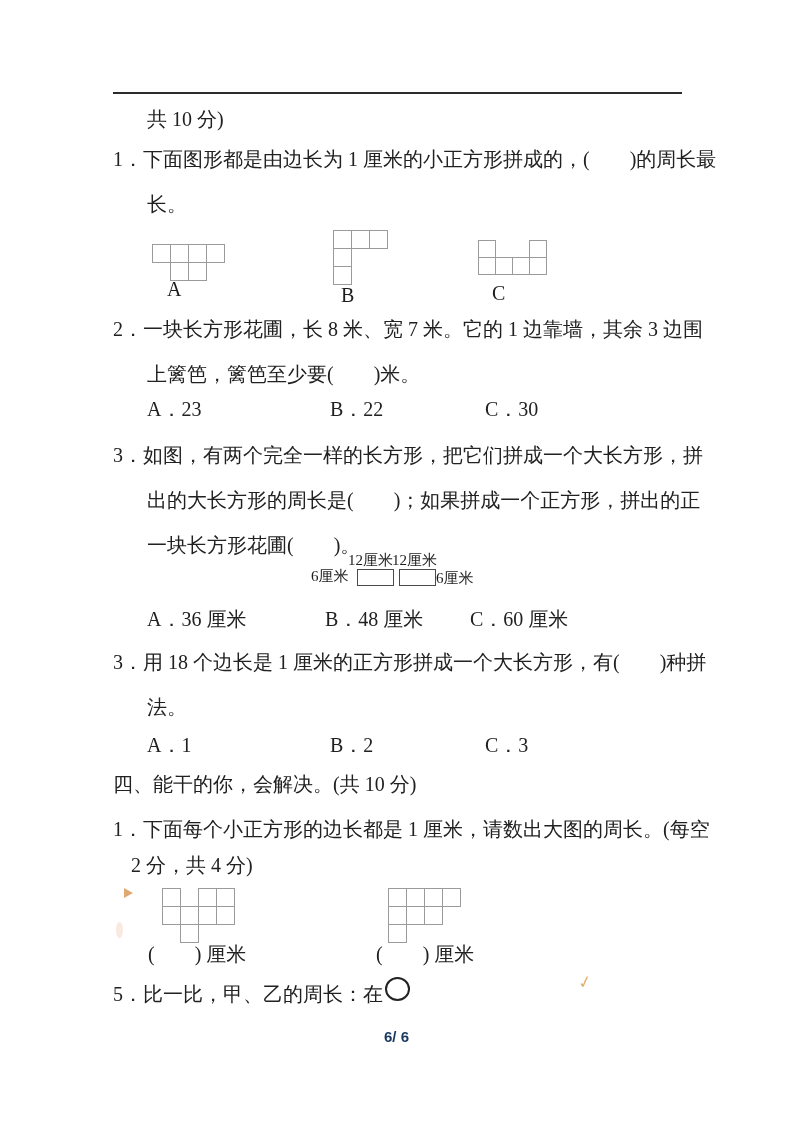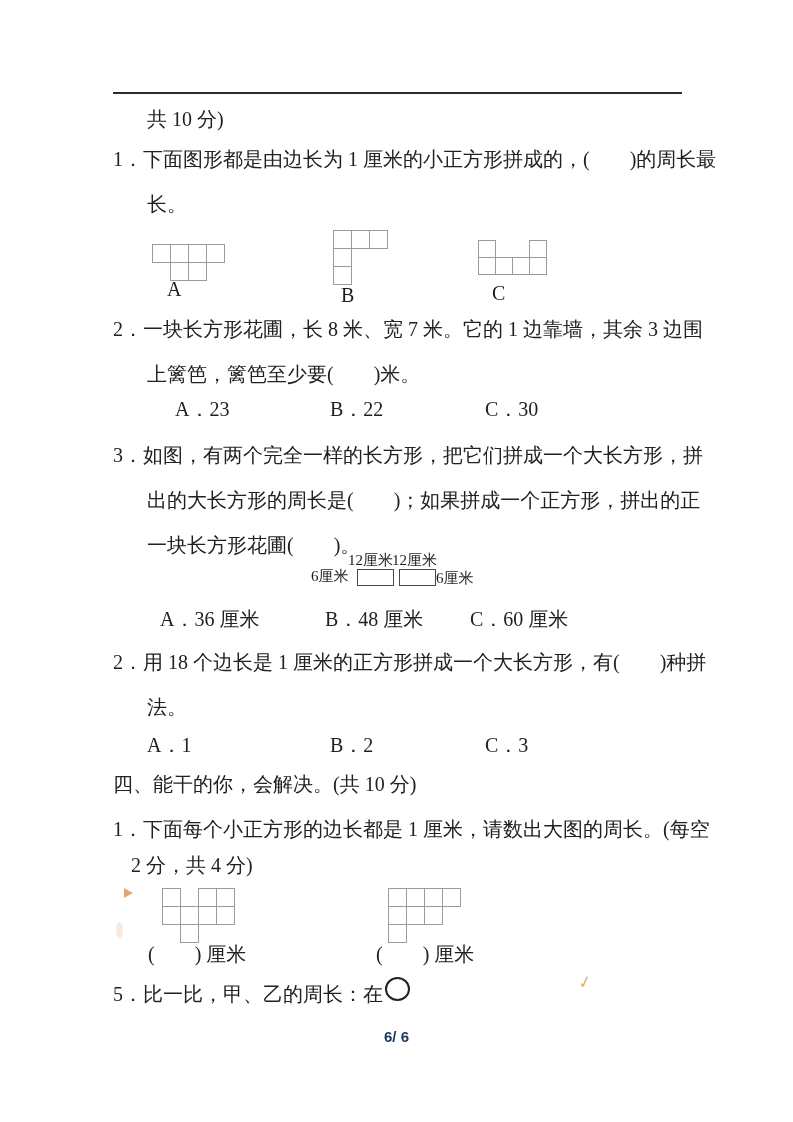--- a/index.html
+++ b/index.html
@@ -62,45 +62,45 @@
     <div class="cell" style="left: 34px; top: 17px; width: 18px; height: 18px;"></div>
     <div class="cell" style="left: 51px; top: 17px; width: 18px; height: 18px;"></div>
   </div>
 <div class="abs shape-label" style="left:167px;top:278px;">A</div>
 <div class="abs shape-label" style="left:341px;top:284px;">B</div>
 <div class="abs shape-label" style="left:492px;top:282px;">C</div>
 
 <div class="abs bodyline" style="left:113px;top:316px;">2．一块长方形花圃，长 8 米、宽 7 米。它的 1 边靠墙，其余 3 边围</div>
 <div class="abs bodyline" style="left:147px;top:361px;">上篱笆，篱笆至少要(　　)米。</div>
 <div class="optrow">
-  <span class="abs" style="left:147px;top:396px;margin-left:28px;">A．23</span>
+  <span class="abs" style="left:147px;top:396px;">A．23</span>
   <span class="abs" style="left:330px;top:396px;">B．22</span>
   <span class="abs" style="left:485px;top:396px;">C．30</span>
 </div>
 
 <div class="abs bodyline" style="left:113px;top:442px;">3．如图，有两个完全一样的长方形，把它们拼成一个大长方形，拼</div>
 <div class="abs bodyline" style="left:147px;top:487px;">出的大长方形的周长是(　　)；如果拼成一个正方形，拼出的正</div>
 <div class="abs bodyline" style="left:147px;top:532px;">一块长方形花圃(　　)。</div>
 
 <div>
   <span class="abs figlabel" style="left:348px;top:551px;">12厘米</span>
   <span class="abs figlabel" style="left:392px;top:551px;">12厘米</span>
   <span class="abs figlabel" style="left:311px;top:567px;">6厘米</span>
   <span class="abs figlabel" style="left:436px;top:569px;">6厘米</span>
   <div class="rect" style="left:357px;top:569px;width:37px;height:17px;"></div>
   <div class="rect" style="left:399px;top:569px;width:37px;height:17px;"></div>
 </div>
 
 <div class="optrow">
-  <span class="abs" style="left:147px;top:606px;margin-left:13px;">A．36 厘米</span>
+  <span class="abs" style="left:147px;top:606px;">A．36 厘米</span>
   <span class="abs" style="left:325px;top:606px;">B．48 厘米</span>
   <span class="abs" style="left:470px;top:606px;">C．60 厘米</span>
 </div>
 
-<div class="abs bodyline" style="left:113px;top:649px;">2．用 18 个边长是 1 厘米的正方形拼成一个大长方形，有(　　)种拼</div>
+<div class="abs bodyline" style="left:113px;top:649px;">3．用 18 个边长是 1 厘米的正方形拼成一个大长方形，有(　　)种拼</div>
 <div class="abs bodyline" style="left:147px;top:694px;">法。</div>
 <div class="optrow">
   <span class="abs" style="left:147px;top:732px;text-align:center;">A．1</span>
   <span class="abs" style="left:330px;top:732px;">B．2</span>
   <span class="abs" style="left:485px;top:732px;">C．3</span>
 </div>
 
 <div class="abs bodyline" style="left:113px;top:771px;">四、能干的你，会解决。(共 10 分)</div>
 
 <div class="abs bodyline" style="left:113px;top:816px;">1．下面每个小正方形的边长都是 1 厘米，请数出大图的周长。(每空</div>

